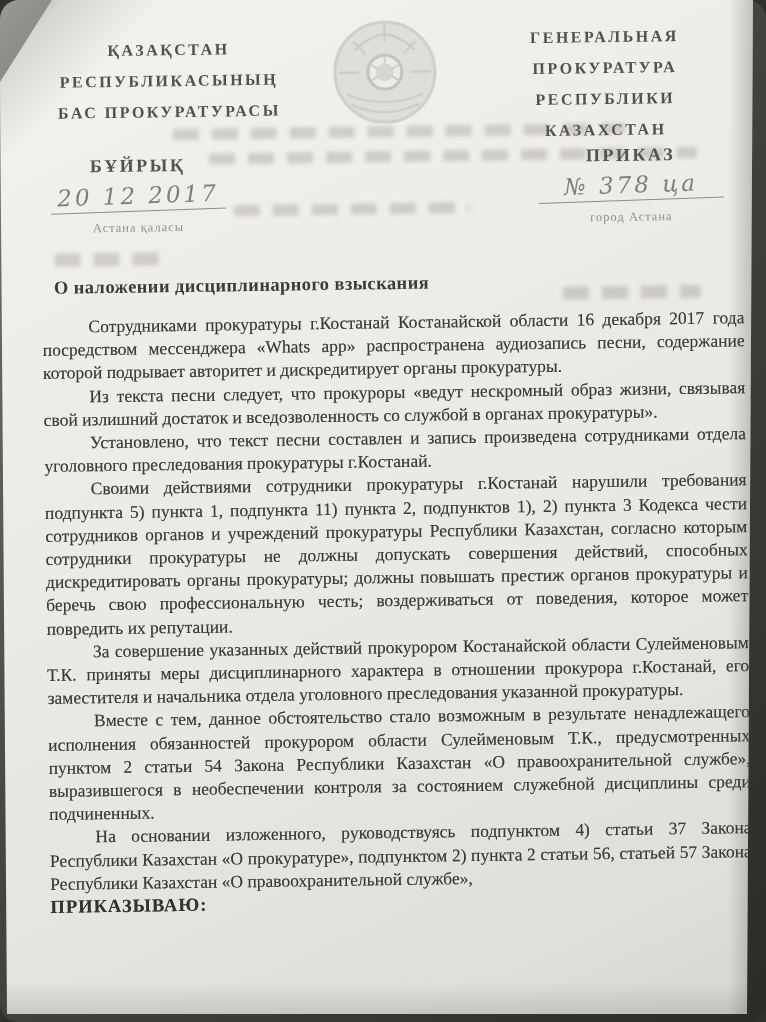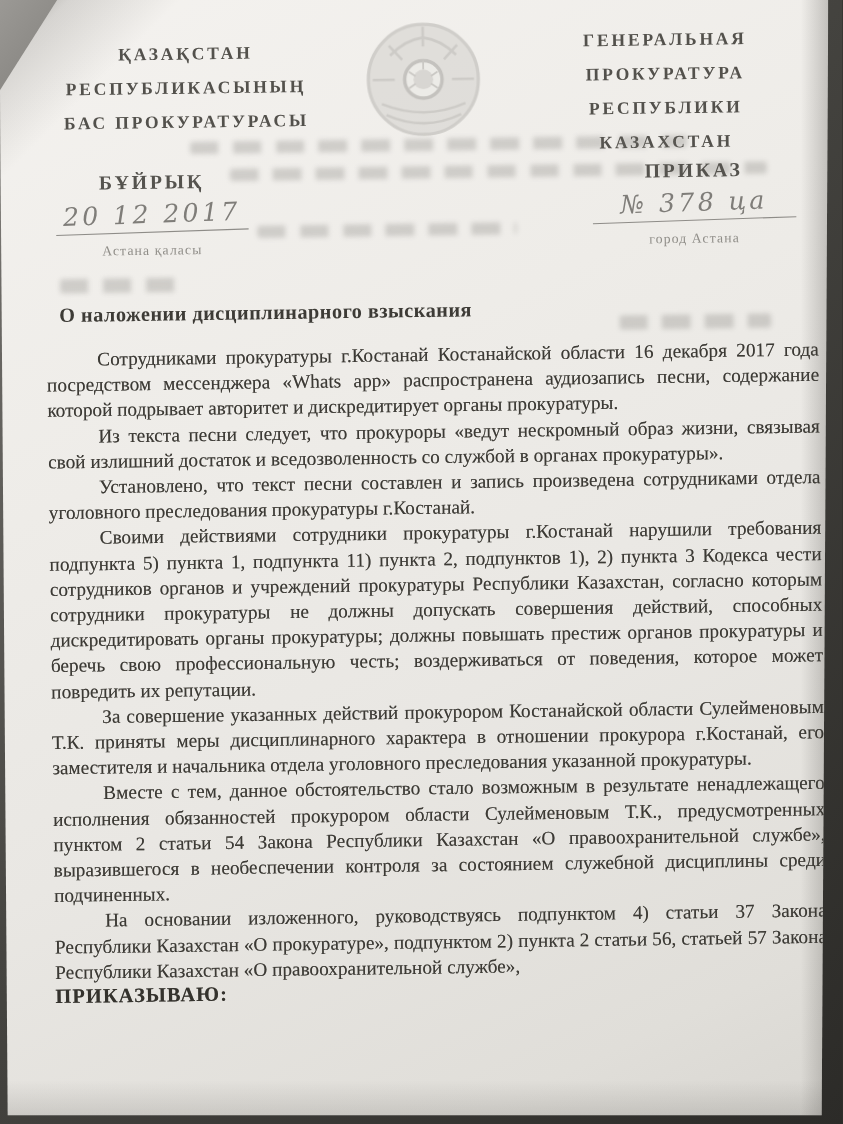--- a/index.html
+++ b/index.html
@@ -4,20 +4,21 @@
 <style>
   html,body{margin:0;padding:0;}
   body{
     width:766px;height:1022px;overflow:hidden;
     background:#31302c;
     font-family:"Liberation Serif", serif;
   }
   .photo{
     position:relative;width:766px;height:1022px;
     background:linear-gradient(130deg,#9b9995 0%,#6b6965 14%,#454440 45%,#2c2b28 100%);
+    border-radius:19px;
   }
   .paper{
     position:absolute;inset:0;
     background:linear-gradient(155deg,#f4f2ef 0%,#eeecE8 35%,#e9e7e3 60%,#e0ded9 88%,#d8d6d1 100%);
     clip-path:polygon(52px 0px,753px 0px,747px 1014px,7px 1014px,0px 82px);
   }
   .corner-shade{
     position:absolute;left:0;top:0;width:190px;height:200px;
     background:linear-gradient(135deg,rgba(64,62,58,.50) 0%,rgba(110,108,104,.22) 16%,rgba(200,198,194,0) 42%);
     pointer-events:none;

